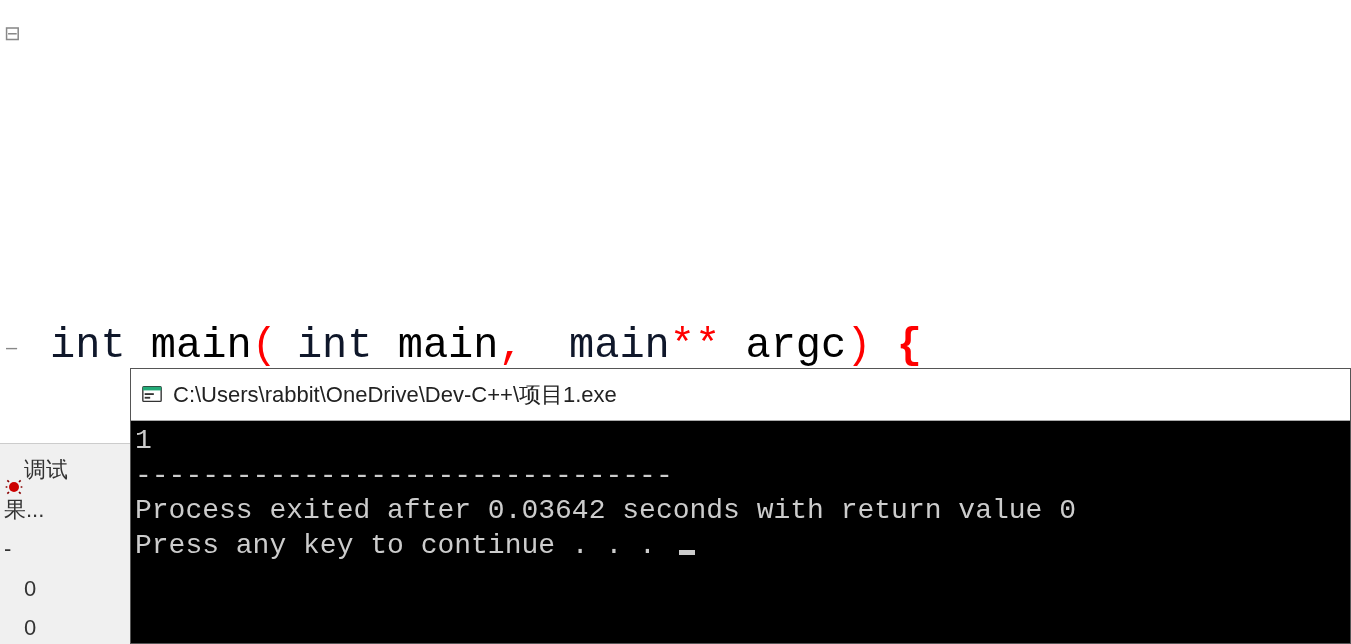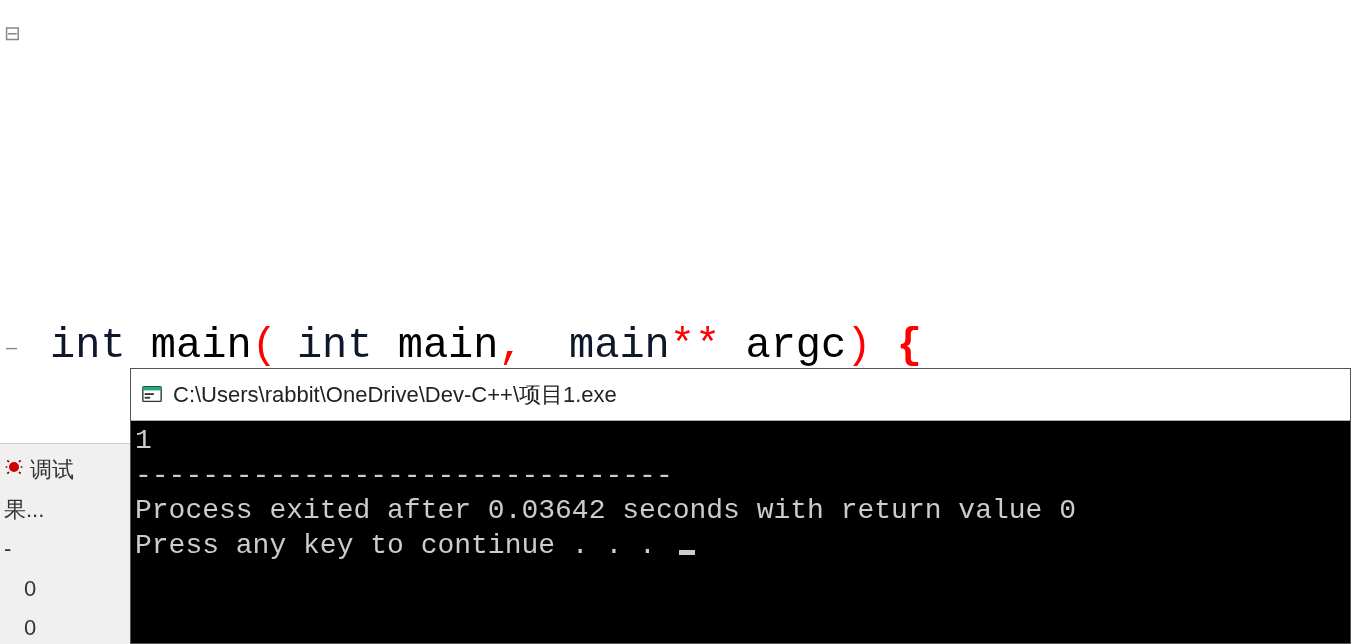--- a/index.html
+++ b/index.html
@@ -58,22 +58,22 @@
     font-family: "Microsoft YaHei", sans-serif;
     font-size: 22px;
     color: #333;
     background: #f0f0f0;
     padding: 6px 4px 0 4px;
     border-top: 1px solid #ccc;
     line-height: 1.8;
   }
   .bottom-panel .tab {
     display: flex;
-    align-items: flex-start;
-    gap: 6px;
+    align-items: flex-end;
+    gap: 0;
   }
   .bug-icon {
     width: 20px; height: 20px;
     display: inline-block;
   }
   .bug-icon svg { width: 100%; height: 100%; }
 
   
   .console-window {
     position: absolute;

